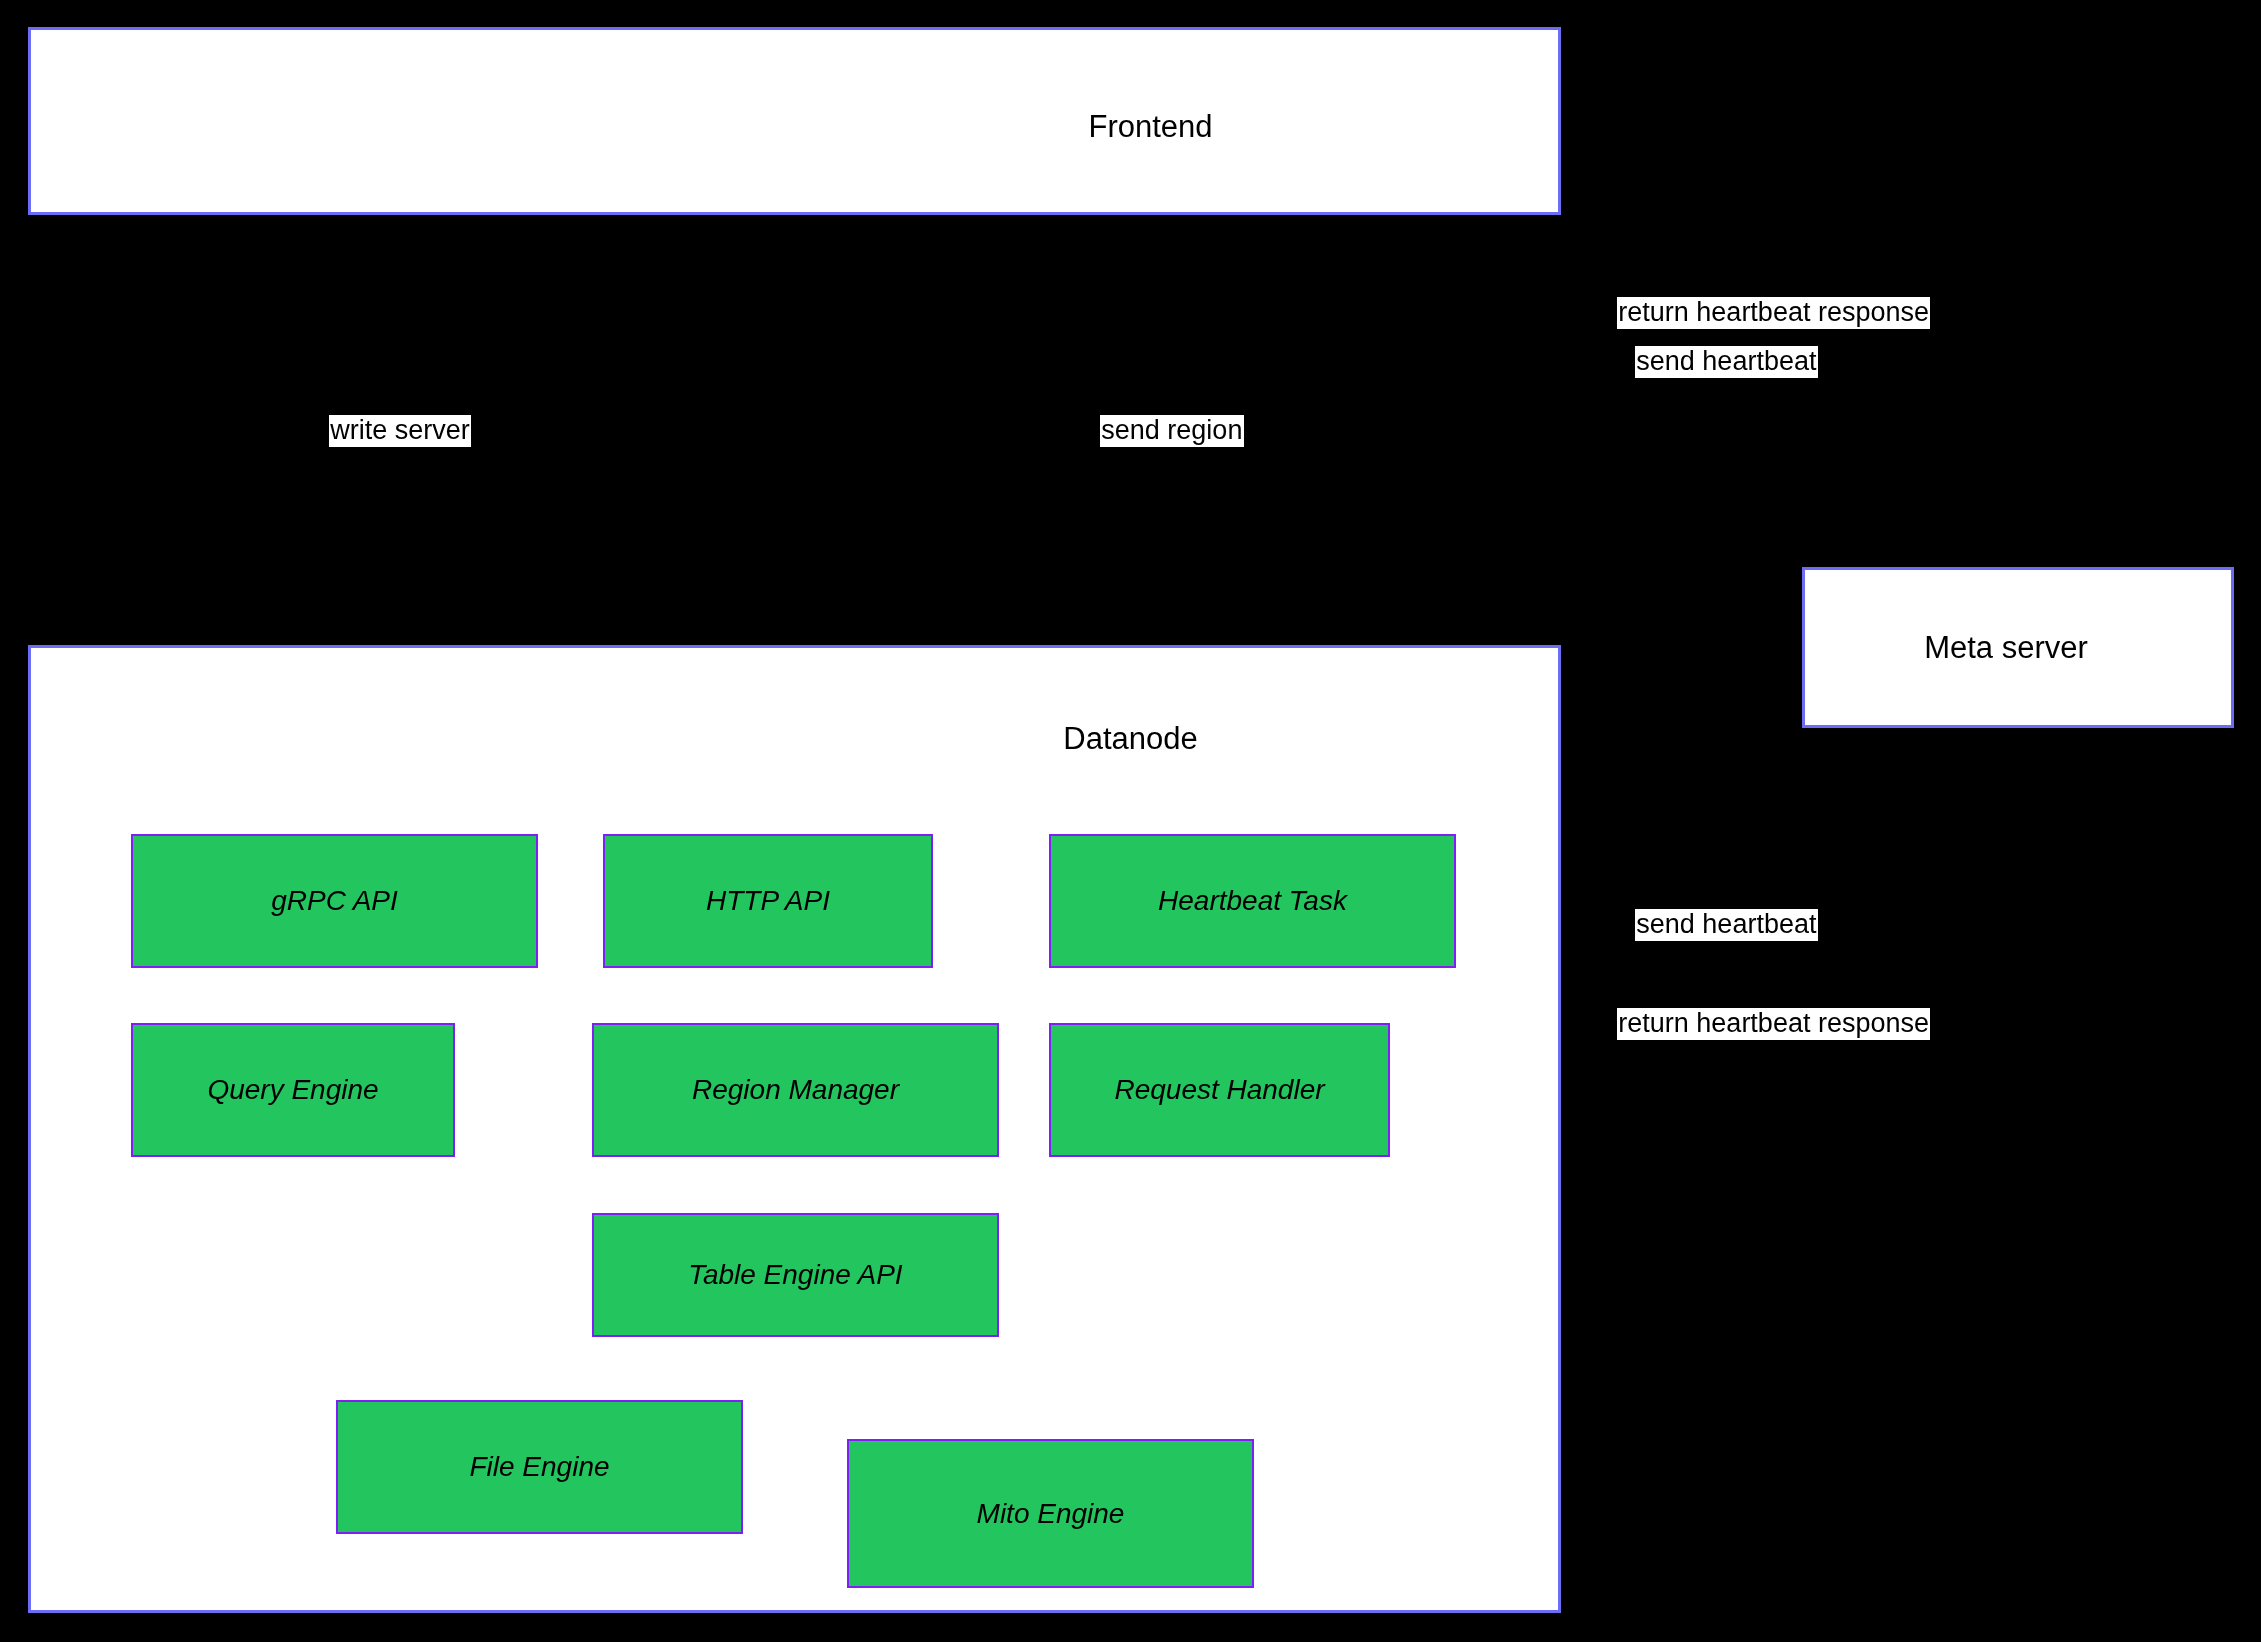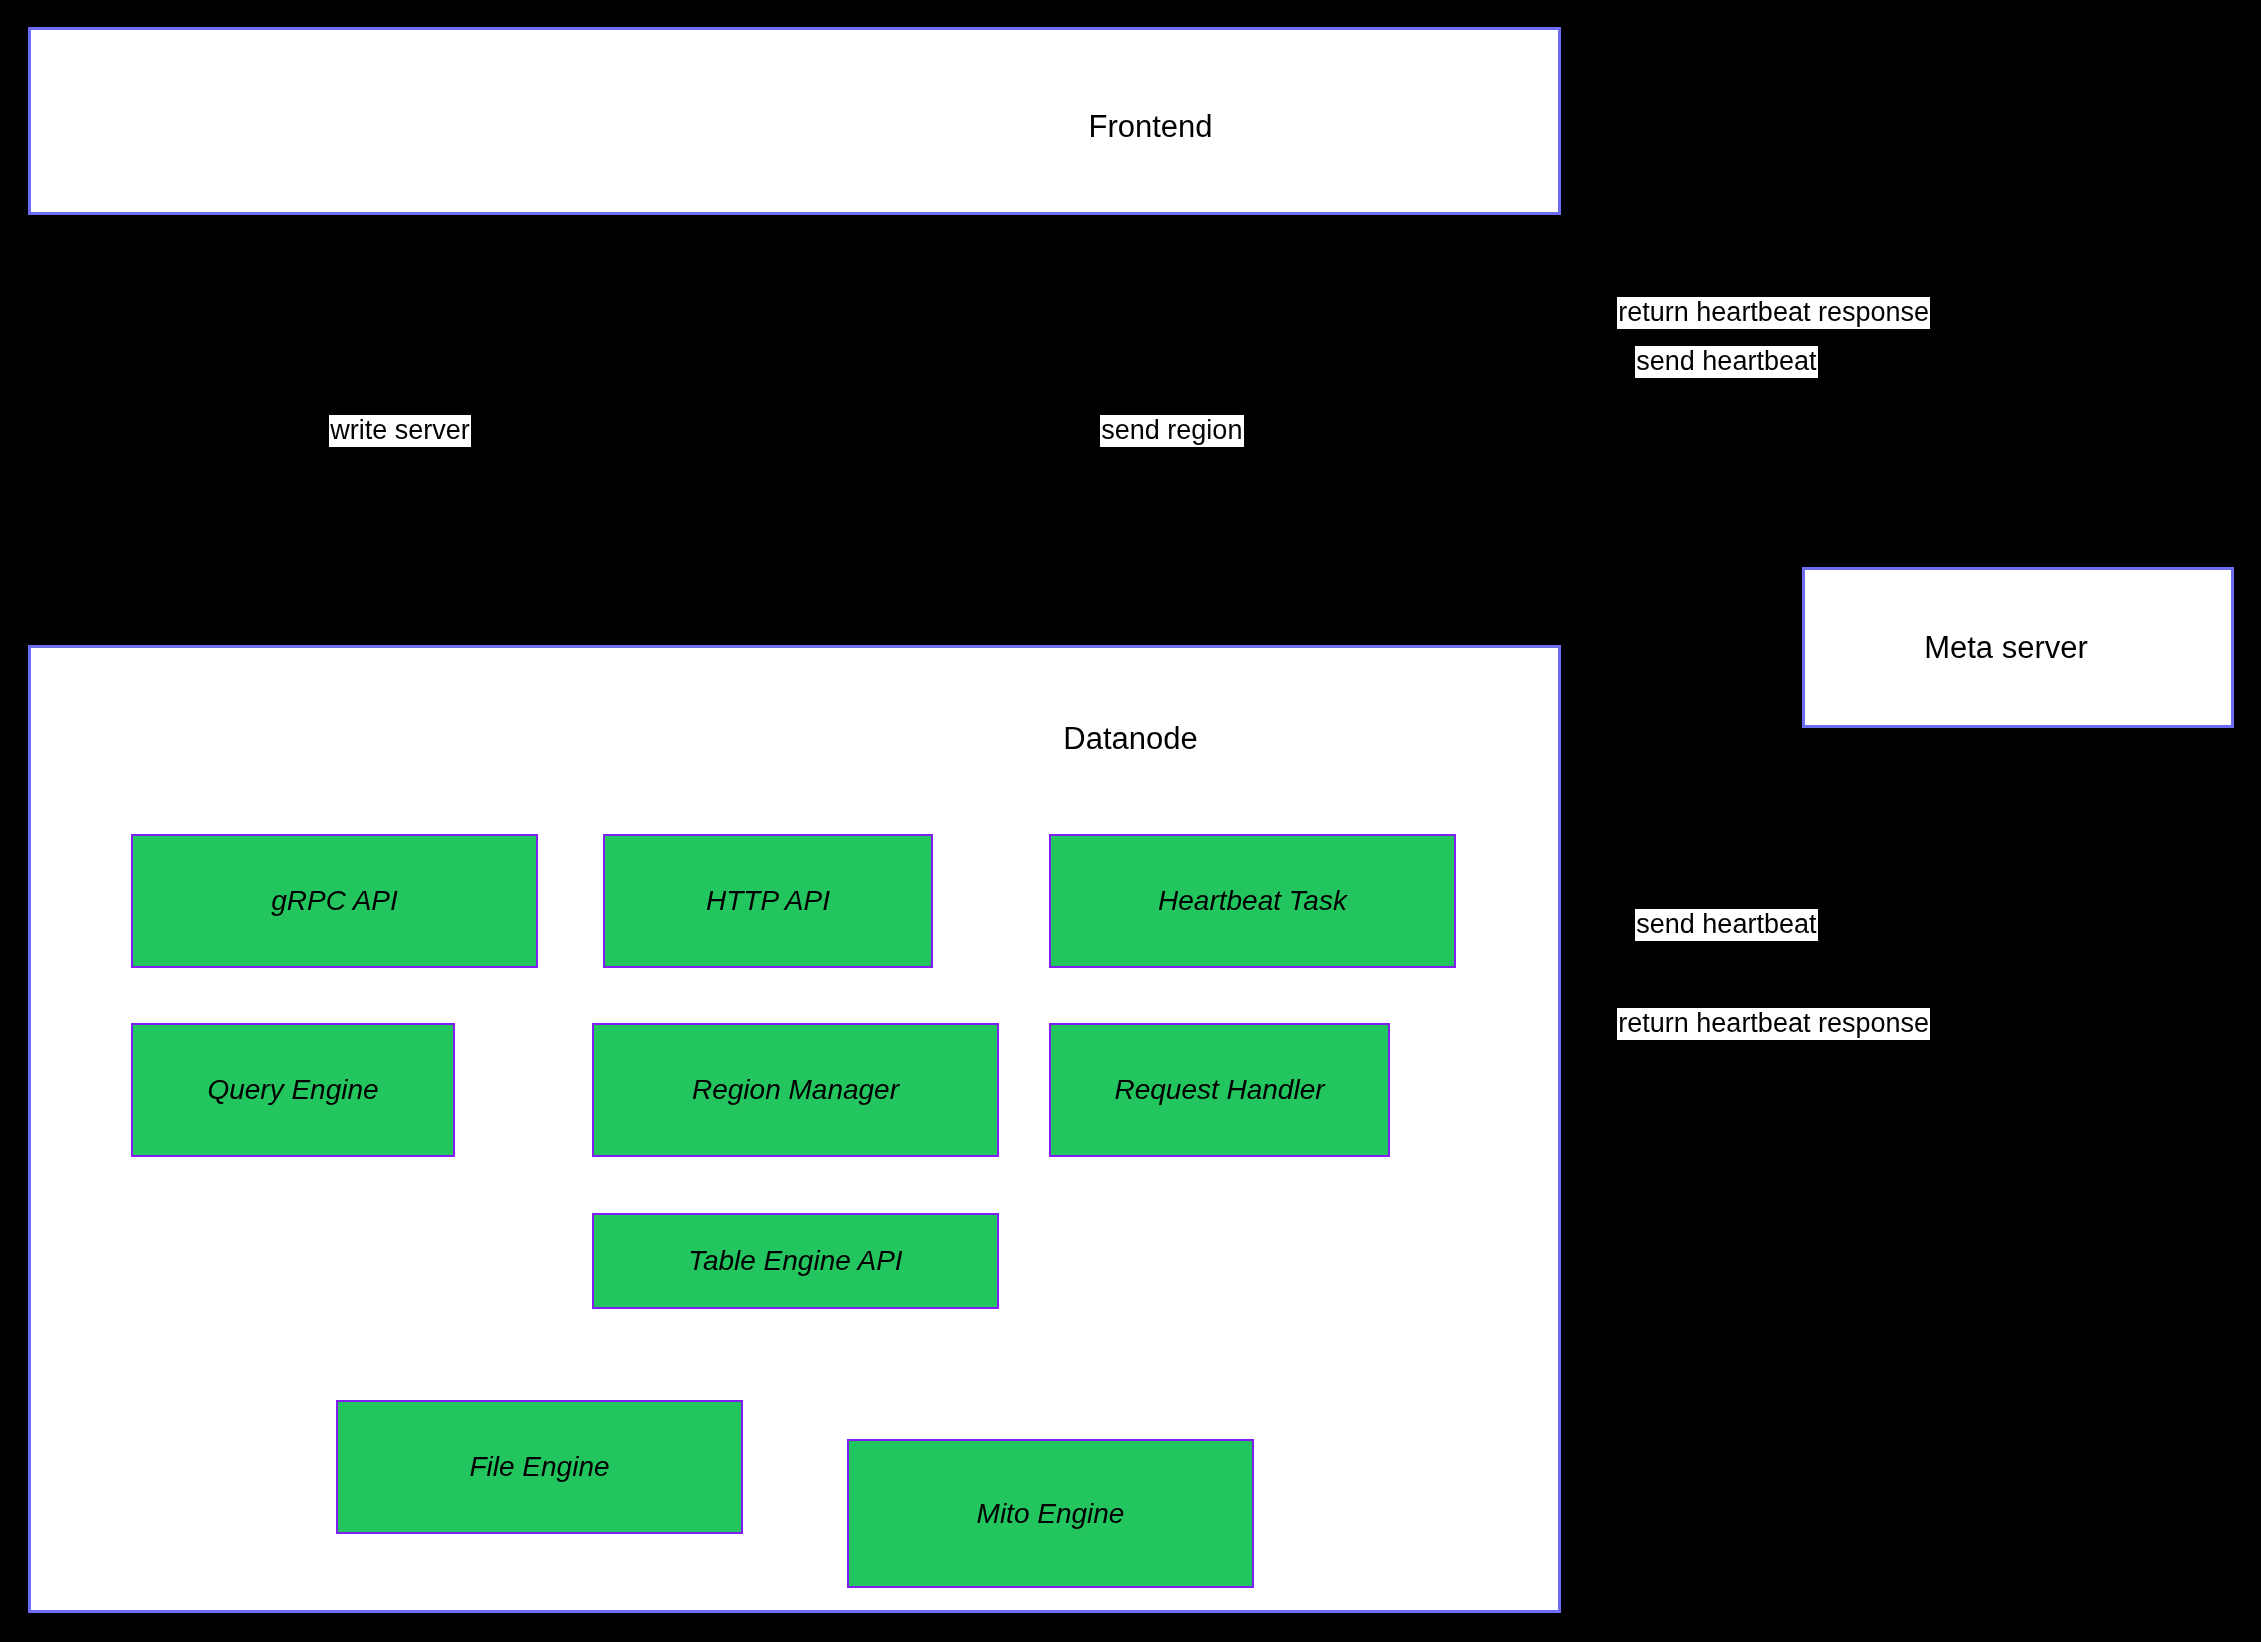--- a/index.html
+++ b/index.html
@@ -81,21 +81,21 @@
   }
 
   #mod-grpc-api       { left: 131px;  top: 834px; width: 407px; height: 134px; }
   #mod-http-api       { left: 574px;  top: 834px; width: 330px; height: 134px; margin-left: 29px; }
   #mod-heartbeat-task { left: 1049px; top: 834px; width: 407px; height: 134px; }
 
   #mod-query-engine   { left: 131px;  top: 1023px; width: 324px; height: 134px; }
   #mod-region-manager { left: 592px;  top: 1023px; width: 407px; height: 134px; }
   #mod-request-handler{ left: 1049px; top: 1023px; width: 341px; height: 134px; }
 
-  #mod-table-engine-api { left: 592px; top: 1213px; width: 407px; height: 96px; }
+  #mod-table-engine-api { left: 592px; top: 1213px; width: 407px; height: 124px; }
 
   #mod-file-engine { left: 336px;  top: 1400px; width: 407px; height: 134px; }
   #mod-mito-engine { left: 847px; top: 1400px; width: 407px; height: 149px; margin-top: 39px; }
 
   
   .edge-label {
     position: absolute;
     background: #FFFFFF;
     color: #000000;
     font-size: 27px;

